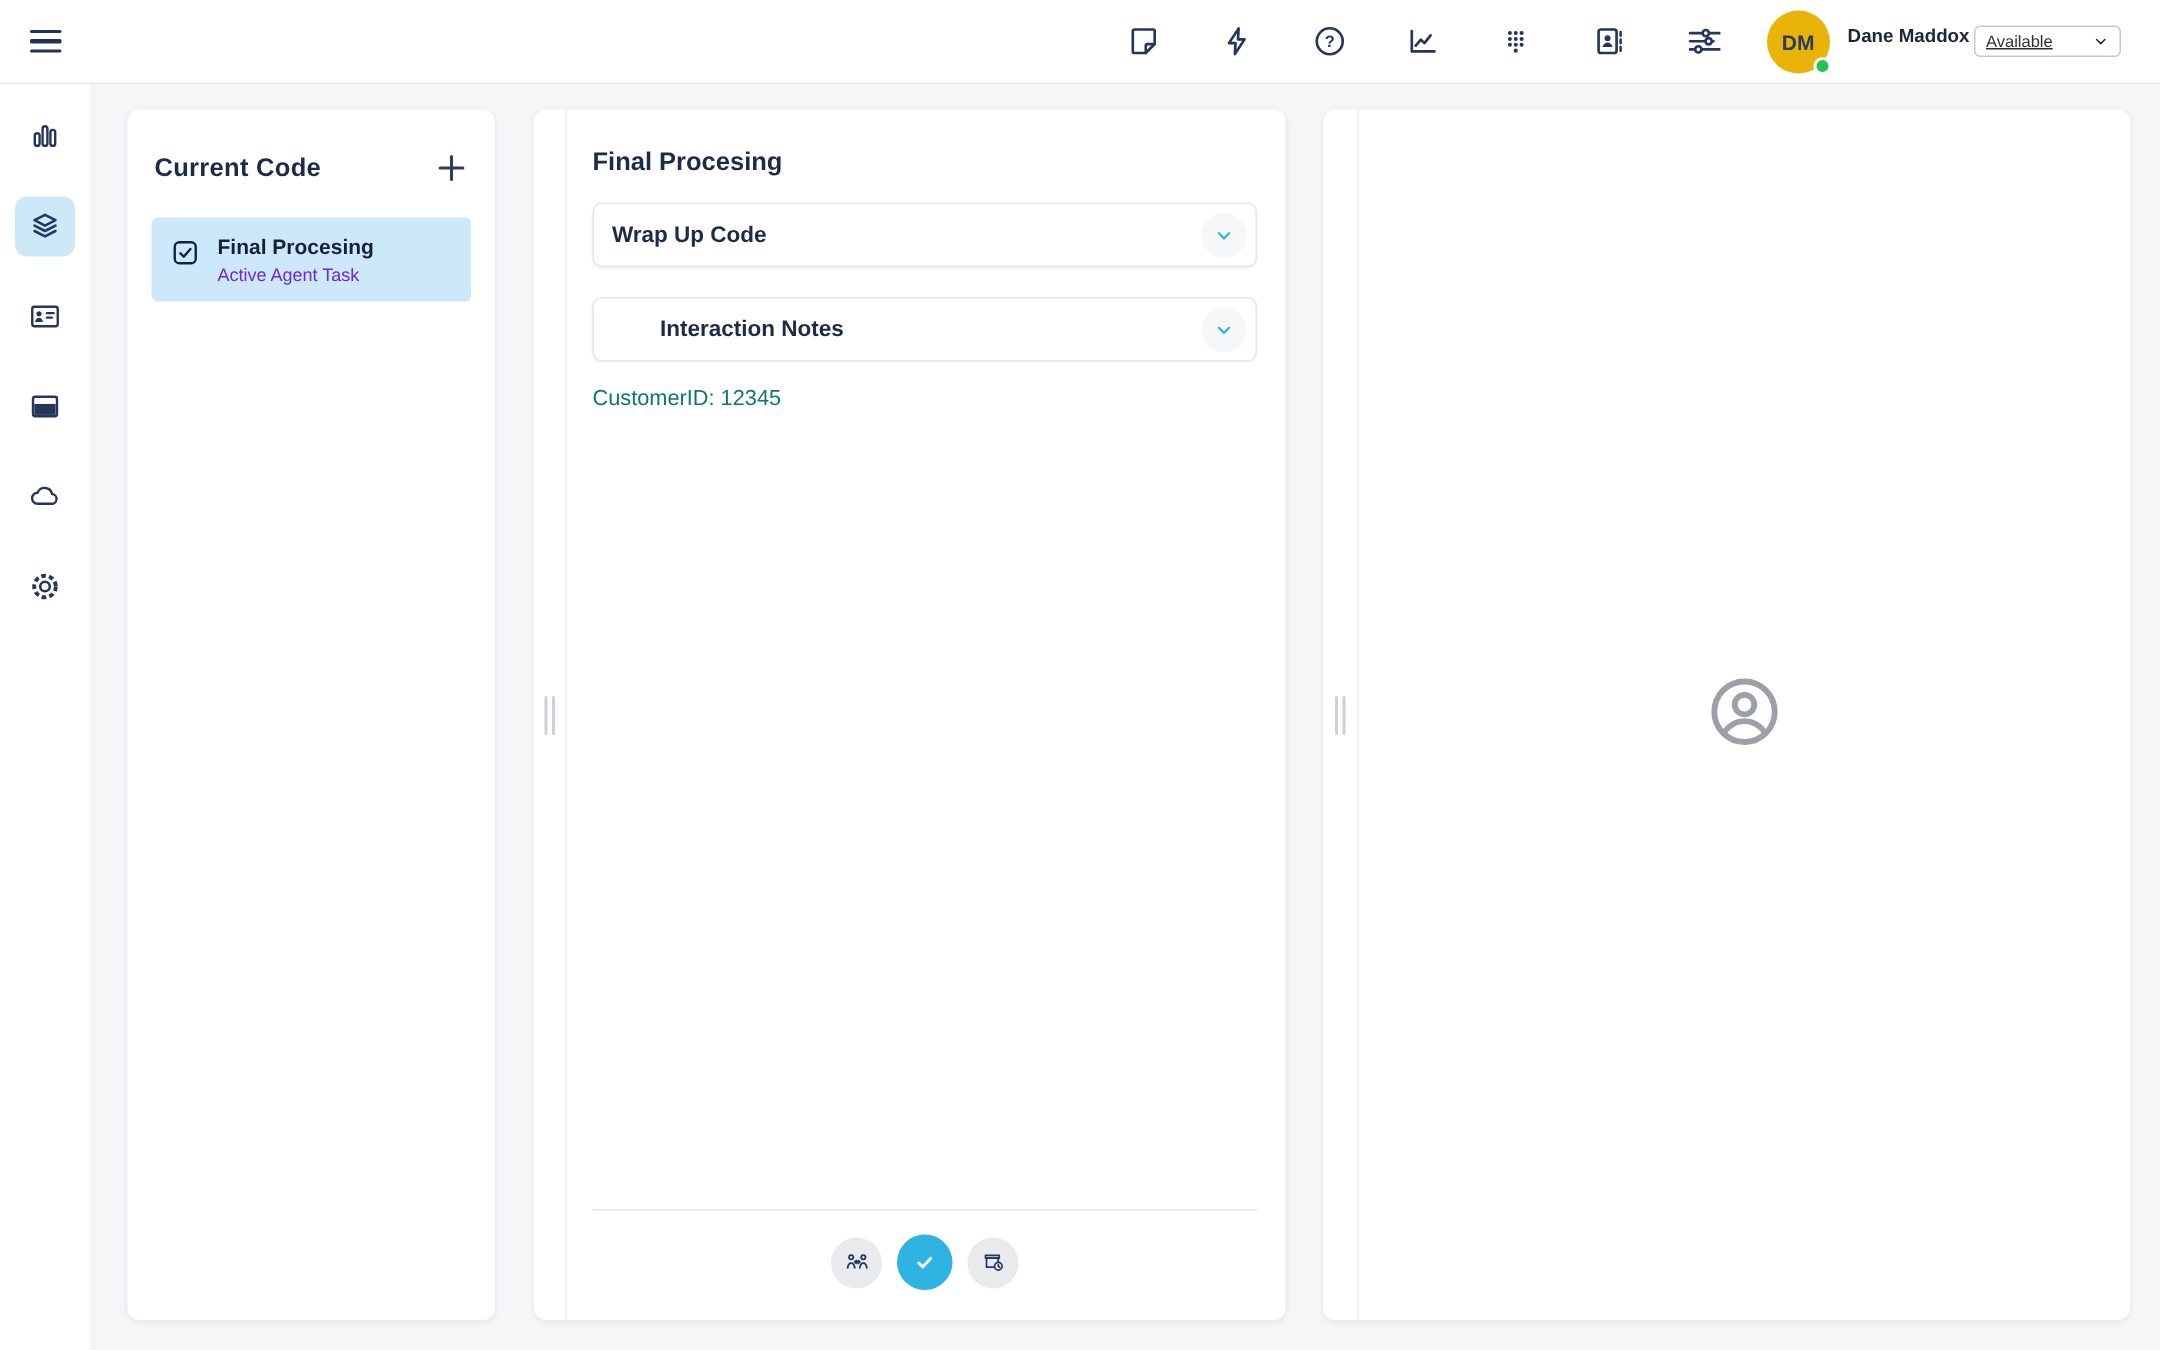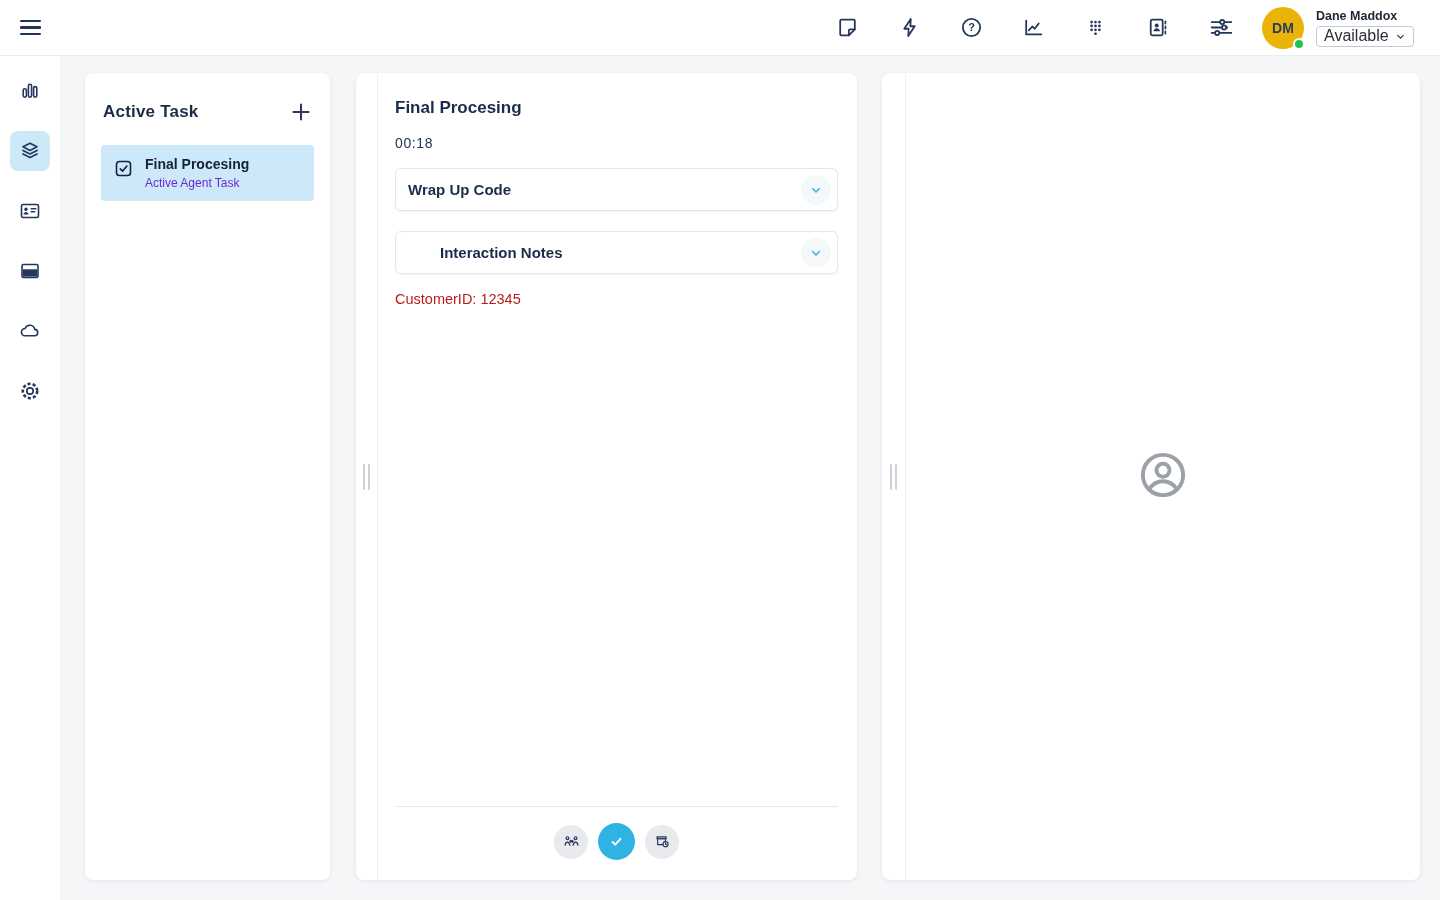--- a/index.html
+++ b/index.html
@@ -15,25 +15,25 @@
   .topbar-right { margin-left:auto; display:flex; align-items:center; gap:36px; padding-right:26px; }
   .tb-icon { width:26px; height:26px; border:none; background:none; cursor:pointer; display:flex;
              align-items:center; justify-content:center; }
   .tb-icon svg { width:25px; height:25px; }
   .user-cluster { display:flex; align-items:center; gap:12px; margin-left:-6px; }
   .avatar { position:relative; width:42px; height:42px; border-radius:50%; background:#eab308;
             display:flex; align-items:center; justify-content:center; font-size:14px; font-weight:bold;
             color:#2c3c5e; cursor:pointer; }
   .presence-dot { position:absolute; right:-1px; bottom:-1px; width:12px; height:12px; border-radius:50%;
                   background:#1fc452; border:2px solid #ffffff; }
-  .user-meta { display:flex; flex-direction:column; gap:3px; }
+  .user-meta { display:flex; flex-direction:row; gap:3px; }
   .user-name { font-size:12.5px; font-weight:bold; color:#1d2634; }
   .status-select { width:98px; height:21px; border:1px solid #c3cad2; border-radius:4px; background:#fff;
                    display:flex; align-items:center; justify-content:space-between; padding:0 7px;
-                   font-size:16px; color:#2a2f36; cursor:pointer; }
+                   font-size:11px; color:#2a2f36; cursor:pointer;text-decoration:underline; }
   .status-select svg { width:11px; height:11px; }
 
   
   .rail { position:absolute; top:56px; left:0; bottom:0; width:60px; background:#ffffff;
           display:flex; flex-direction:column; align-items:center; padding-top:15px; gap:20px; z-index:10; }
   .rail-item { width:40px; height:40px; border-radius:8px; border:none; background:none; display:flex;
                align-items:center; justify-content:center; cursor:pointer; }
   .rail-item.active { background:#cde9f7; }
   .rail-item svg { width:24px; height:24px; }
 
@@ -67,21 +67,21 @@
   .work-title { font-size:17px; font-weight:bold; color:#1c2b4a; }
   .work-timer { font-size:14px; color:#22335a; margin-top:17px; letter-spacing:.6px; }
   .accordion { margin-top:17px; height:43px; border:1px solid #e3e7ec; border-radius:6px;
                box-shadow:0 1px 2px rgba(20,30,60,0.05); display:flex; align-items:center;
                justify-content:space-between; padding:0 6px 0 12px; cursor:pointer; background:#fff;gap:24px; }
   .accordion + .accordion { margin-top:20px;padding-left:44px; }
   .accordion-label { font-size:15px; font-weight:bold; color:#1c2b4a; }
   .chev-wrap { width:30px; height:30px; border-radius:50%; background:#f5f8fa; display:flex;
                align-items:center; justify-content:center; }
   .chev-wrap svg { width:18px; height:18px; }
-  .customer-line { margin-top:17px; font-size:14.5px; color:#b91c1c; }
+  .customer-line { margin-top:17px; font-size:14.5px; color:#0f766e; }
   .work-footer { margin-top:auto; }
   .work-divider { height:1px; background:#e4e7ec; }
   .footer-btns { display:flex; align-items:center; justify-content:center; gap:10px; padding:16px 0 20px; }
   .round-btn { width:34px; height:34px; border-radius:50%; border:none; background:#e8eaee; cursor:pointer;
                display:flex; align-items:center; justify-content:center; }
   .round-btn svg { width:17px; height:17px; }
   .round-btn.primary { width:37px; height:37px; background:#2fb3e3; }
   .round-btn.primary svg { width:19px; height:19px; }
 
   
@@ -211,21 +211,21 @@
       <circle cx="12" cy="12" r="7.2" stroke-width="2.6" stroke-dasharray="3.1 2.1"></circle>
       <circle cx="12" cy="12" r="3.2" stroke-width="1.7"></circle>
     </svg>
   </button>
 </nav>
 
 <main class="main">
 
   <section class="card card-tasks">
     <div class="tasks-header">
-      <span class="tasks-title">Active Task</span>
+      <span class="tasks-title">Current Code</span>
       <button class="add-btn" title="">
         <svg viewBox="0 0 24 24" fill="none" stroke="#2e3d5c" stroke-width="1.9" stroke-linecap="round">
           <path d="M12 5v14M5 12h14"></path>
         </svg>
       </button>
     </div>
     <div class="task-item">
       <svg viewBox="0 0 24 24" fill="none" stroke="#14213c" stroke-width="1.8" stroke-linecap="round" stroke-linejoin="round">
         <rect x="4" y="4" width="16" height="16" rx="3.5"></rect>
         <path d="M8.3 12.4l2.6 2.6 5-5.9"></path>
@@ -239,21 +239,20 @@
 
   <section class="card card-work">
     <div class="splitter-strip">
       <span class="grip">
           <i></i>
           <i></i>
         </span>
     </div>
     <div class="work-content">
       <h1 class="work-title">Final Procesing</h1>
-      <div class="work-timer">00:18</div>
 
       <div class="accordion">
         <span class="accordion-label">Wrap Up Code</span>
         <span class="chev-wrap">
           <svg viewBox="0 0 24 24" fill="none" stroke="#41b1de" stroke-width="2.1" stroke-linecap="round" stroke-linejoin="round">
             <path d="M7.5 10l4.5 4.6L16.5 10"></path>
           </svg>
         </span>
       </div>
 

